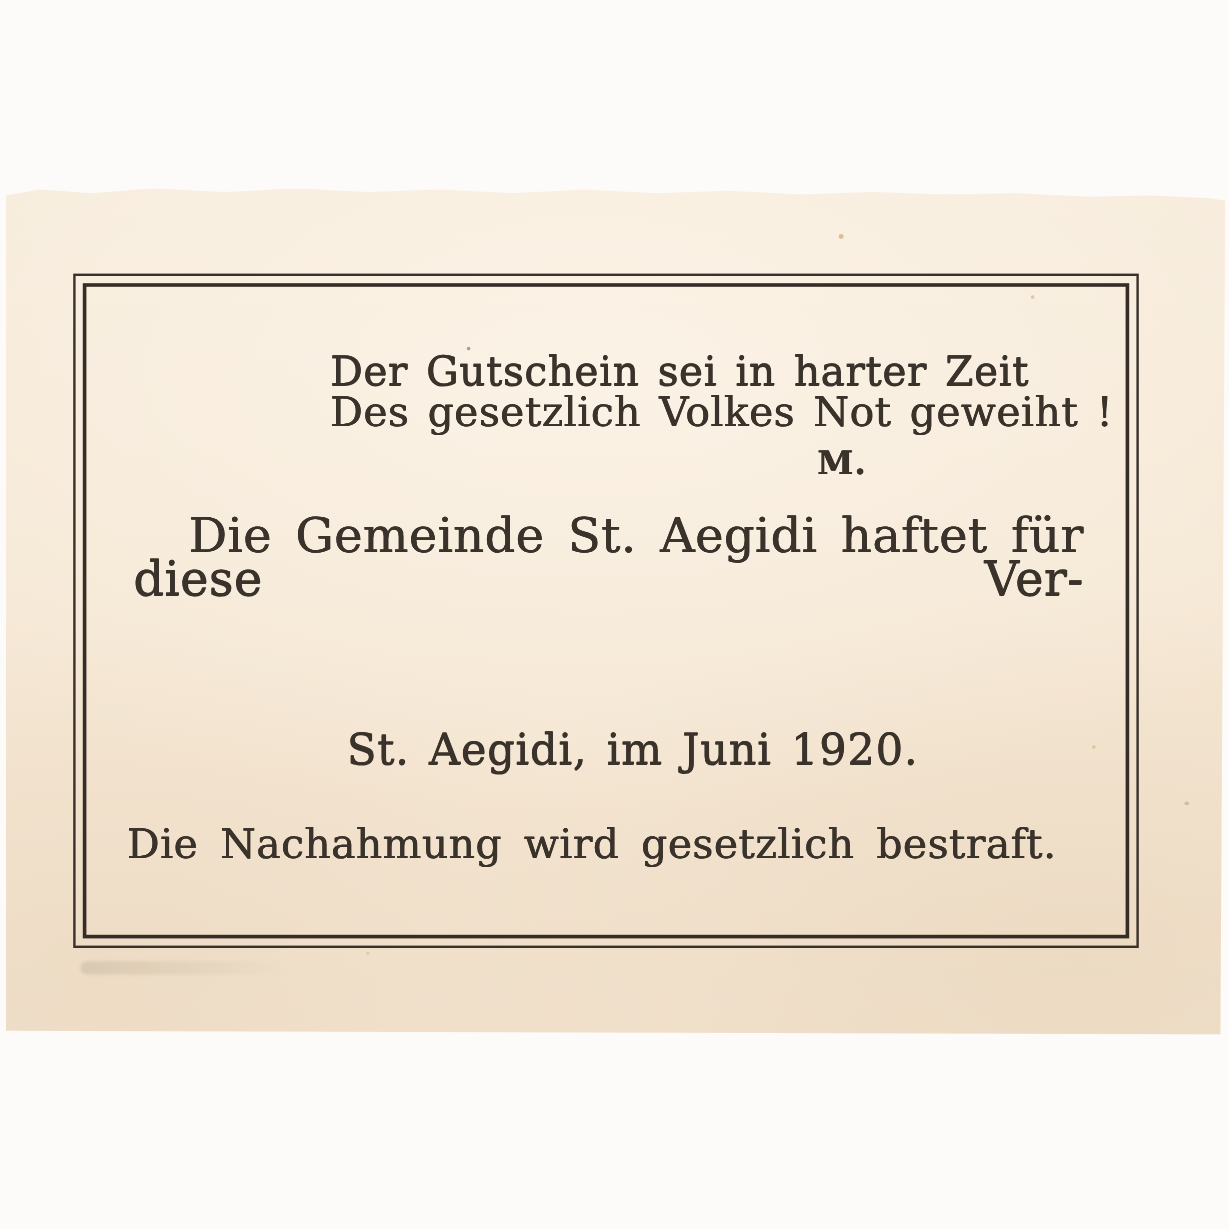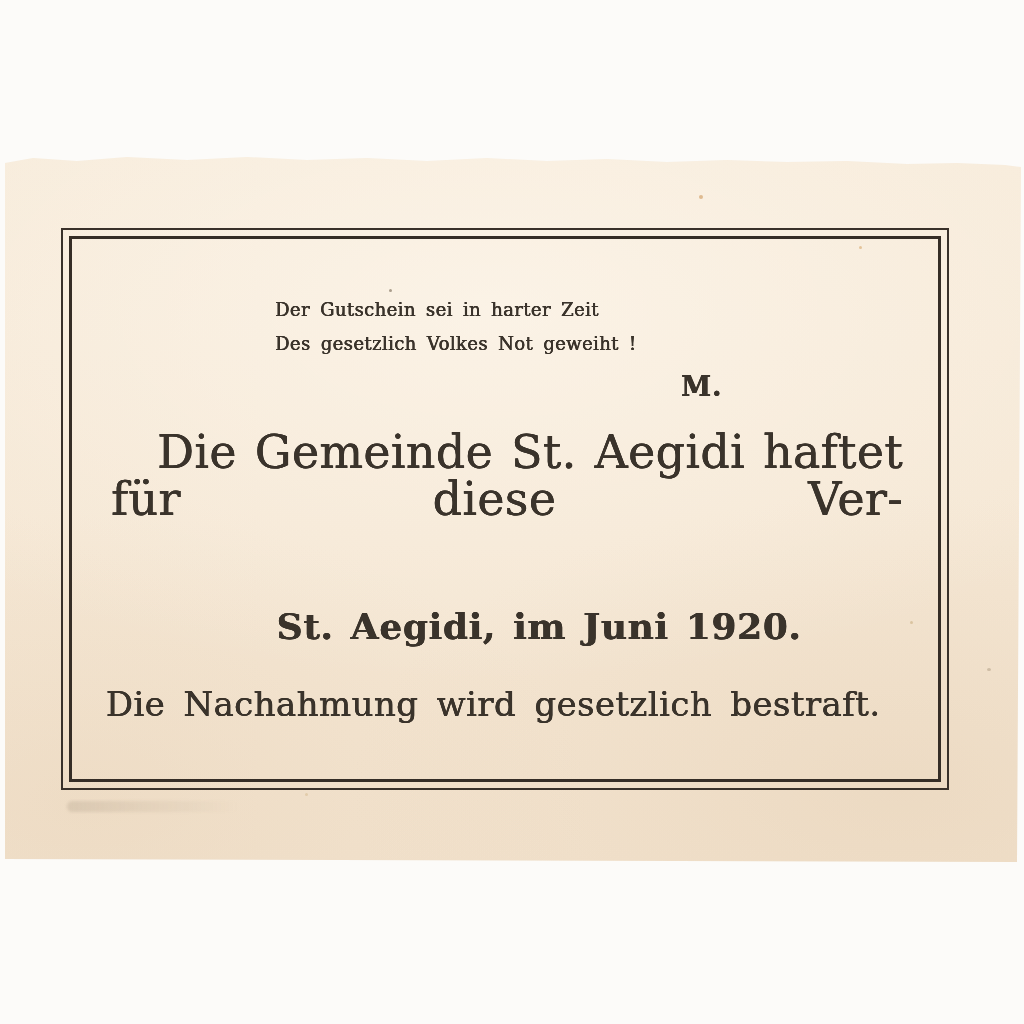--- a/index.html
+++ b/index.html
@@ -46,46 +46,46 @@
   }
   .frame-inner {
     position: absolute;
     left: 6px; top: 6px; right: 6px; bottom: 6px;
     border: 3px solid #352d26;
   }
   
   .verse {
     position: absolute;
     left: 270px; top: 140px;
-    font-size: 18px; line-height: 34px;
+    font-size: 34px; line-height: 34px;
     letter-spacing: 0.4px; word-spacing: 4px;
     white-space: nowrap;
   }
   .verse-signature {
     position: absolute;
     left: 676px; top: 218px;
     font-size: 27px; font-weight: bold;
     letter-spacing: 1px;
   }
   .liability {
     position: absolute;
     left: 106px; top: 276px;
     width: 792px;
-    font-size: 46px; line-height: 47px;
+    font-size: 40px; line-height: 36px;
     letter-spacing: 0.3px;
   }
   .jline { text-align: justify; text-align-last: justify; }
   .liability .indent { text-indent: 46px; }
   .dateline {
     position: absolute;
-    left: 106px; top: 448px;
+    left: 94px; top: 448px;
     width: 792px; padding-left: 64px;
     box-sizing: border-box;
     text-align: center;
-    font-size: 36px; font-weight: bold;
+    font-size: 36px; font-weight: normal;
     line-height: 50px; letter-spacing: 0.6px; word-spacing: 4px;
     white-space: nowrap;
   }
   .warning {
     position: absolute;
     left: 92px; top: 526px;
     width: 792px;
     text-align: center;
     font-size: 34px; line-height: 50px;
     letter-spacing: 0.4px; word-spacing: 7px;

